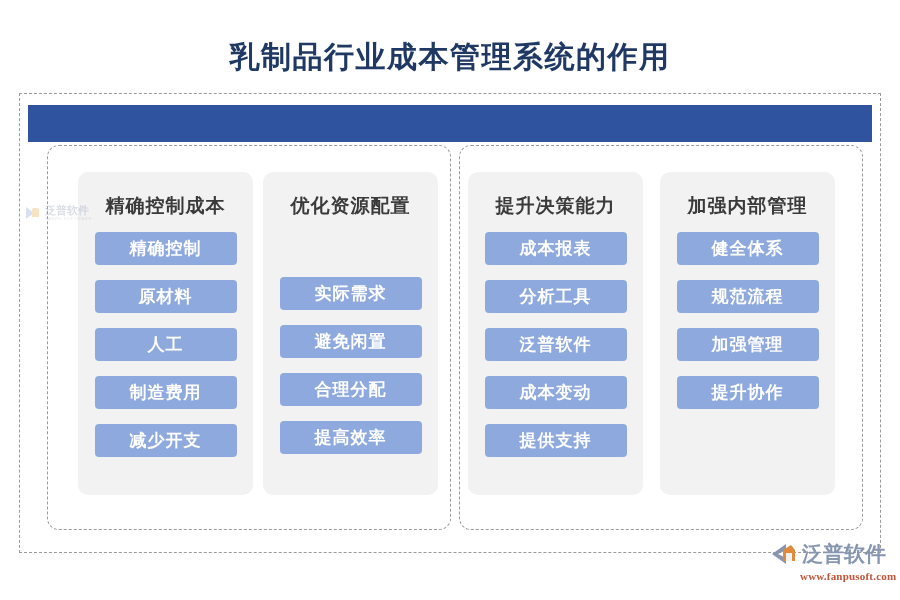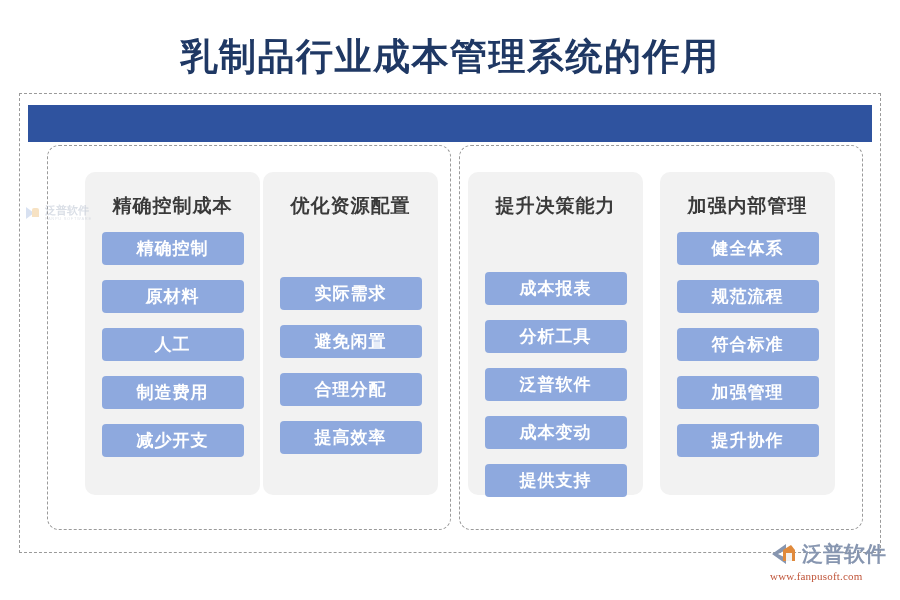--- a/index.html
+++ b/index.html
@@ -15,21 +15,21 @@
     position: relative;
   }
 
   
   .page-title {
     position: absolute;
     top: 38px;
     left: 0;
     width: 900px;
     text-align: center;
-    font-size: 37px;
+    font-size: 30px;
     font-weight: bold;
     color: #1F3864;
     letter-spacing: 1.5px;
     line-height: 38px;
   }
 
   
   .outer-frame {
     position: absolute;
     left: 19px;
@@ -68,23 +68,23 @@
     top: 172px;
     width: 175px;
     height: 323px;
     background: #F2F2F2;
     border-radius: 10px;
     box-sizing: border-box;
     display: flex;
     flex-direction: column;
     align-items: center;
   }
-  .col-panel.c1 { left: 85px; }
+  .col-panel.c1 { left: 78px; }
   .col-panel.c2 { left: 263px; gap: 45px; }
-  .col-panel.c3 { left: 468px; gap: 40px; }
+  .col-panel.c3 { left: 468px; }
   .col-panel.c4 { left: 660px; }
 
   .col-head {
     margin-top: 22px;
     font-size: 19px;
     font-weight: bold;
     color: #3A3A3A;
     letter-spacing: 1px;
     line-height: 24px;
     white-space: nowrap;
@@ -175,25 +175,26 @@
   .brand-cn {
     font-size: 21px;
     font-weight: bold;
     color: #8796B0;
     letter-spacing: 0px;
     line-height: 26px;
     white-space: nowrap;
   }
   .brand-en {
     font-size: 11px;
-    font-weight: normal;
+    font-weight: bold;
     color: #C0553A;
     letter-spacing: 0.2px;
     line-height: 14px;
     margin-top: 1px;
+    margin-left: 30px;
     white-space: nowrap;
     font-family: "Liberation Serif", "DejaVu Serif", serif;
   }
 </style>
 </head>
 <body>
 
 <div class="page-title">乳制品行业成本管理系统的作用</div>
 
 <div class="outer-frame"></div>
@@ -234,21 +235,20 @@
     <div class="pill">成本变动</div>
     <div class="pill">提供支持</div>
   </div>
 </div>
 
 <div class="col-panel c4">
   <div class="col-head">加强内部管理</div>
   <div class="pill-list">
     <div class="pill">健全体系</div>
     <div class="pill">规范流程</div>
-    <div class="pill">符合标准</div>
     <div class="pill">加强管理</div>
     <div class="pill">提升协作</div>
   </div>
 </div>
 
 <div class="watermark">
   <span class="wm-mark"></span>
   <span class="wm-text">
     <span class="wm-cn">泛普软件</span>
     <span class="wm-en">FANPU SOFTWARE</span>

